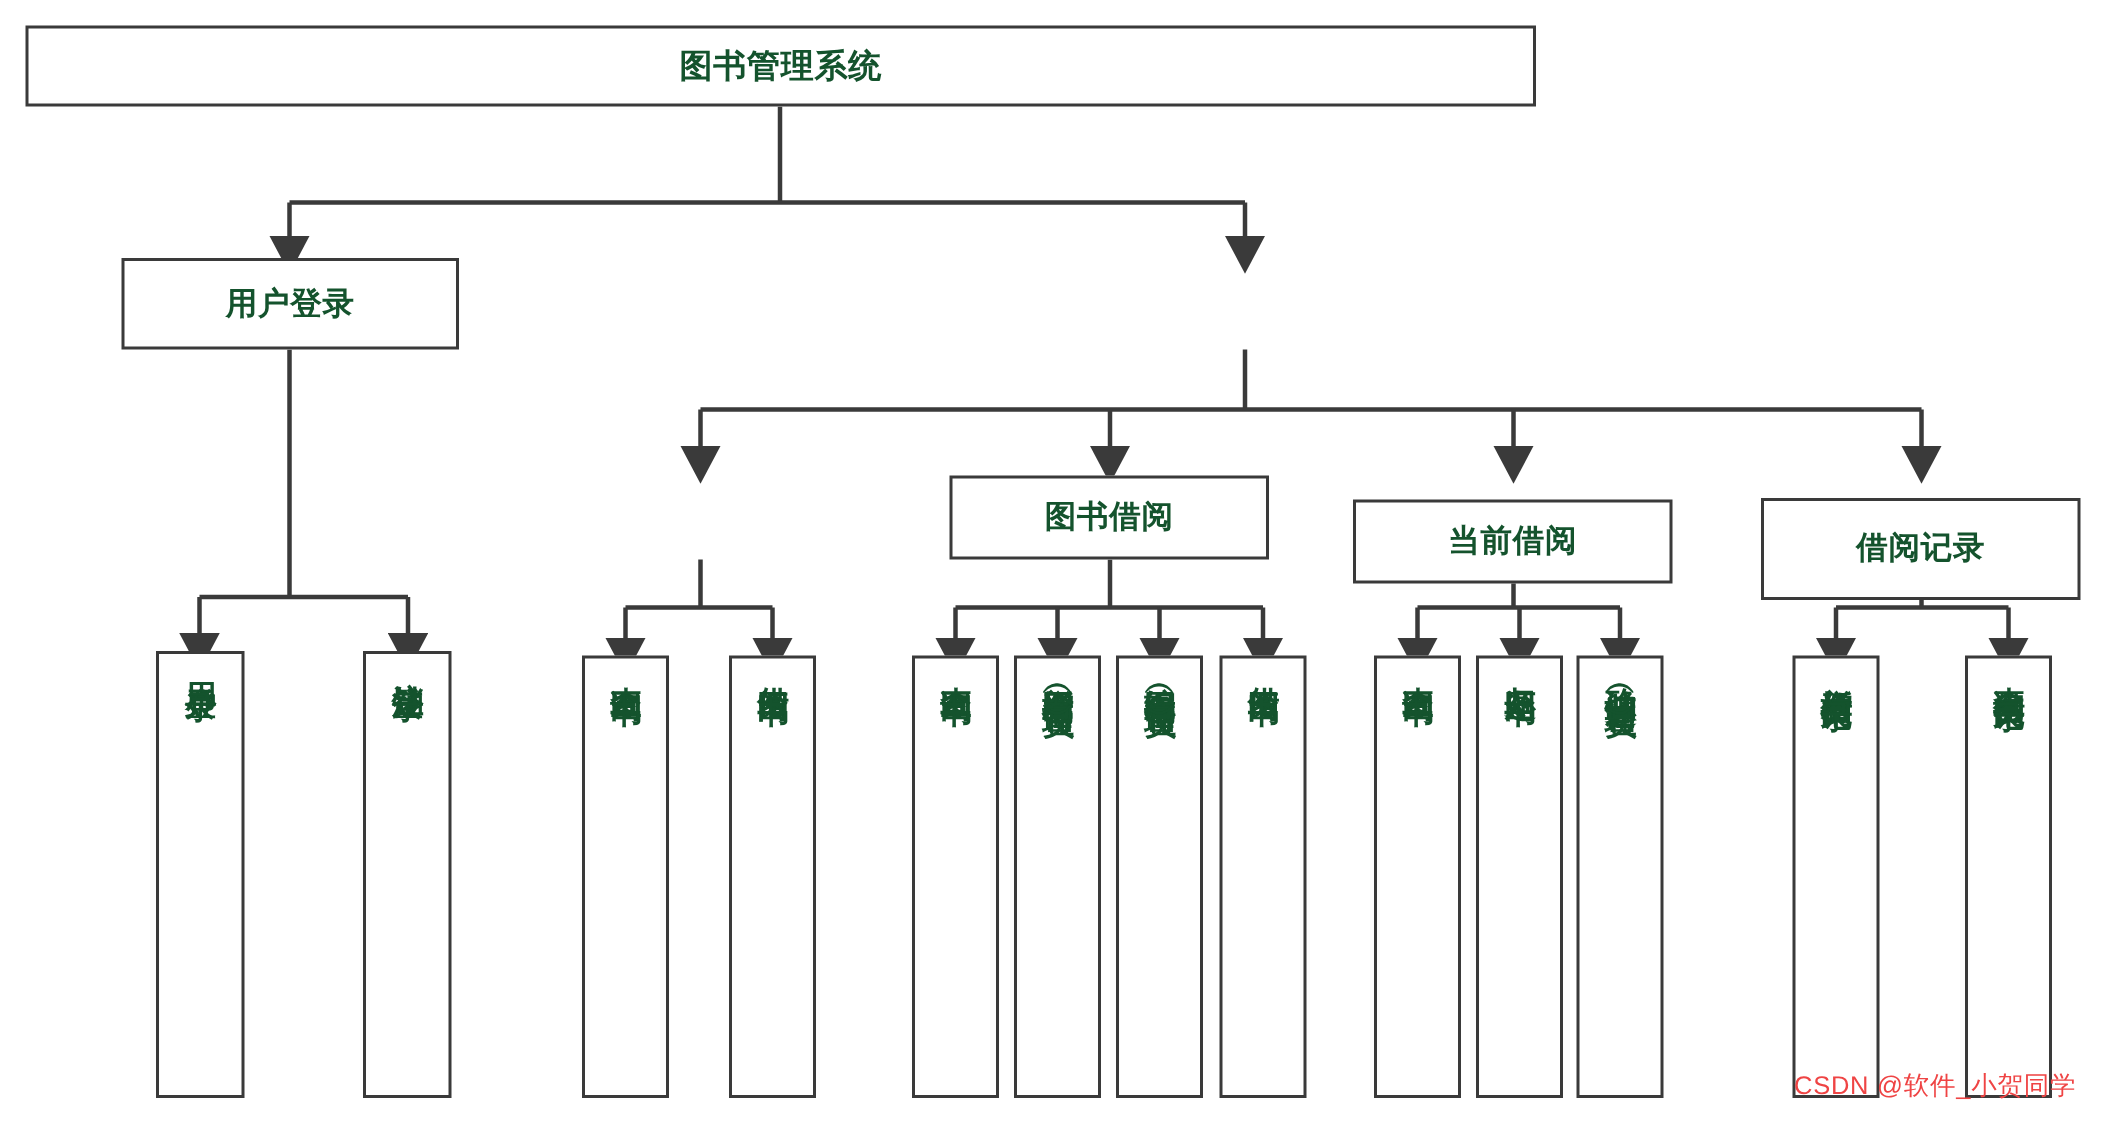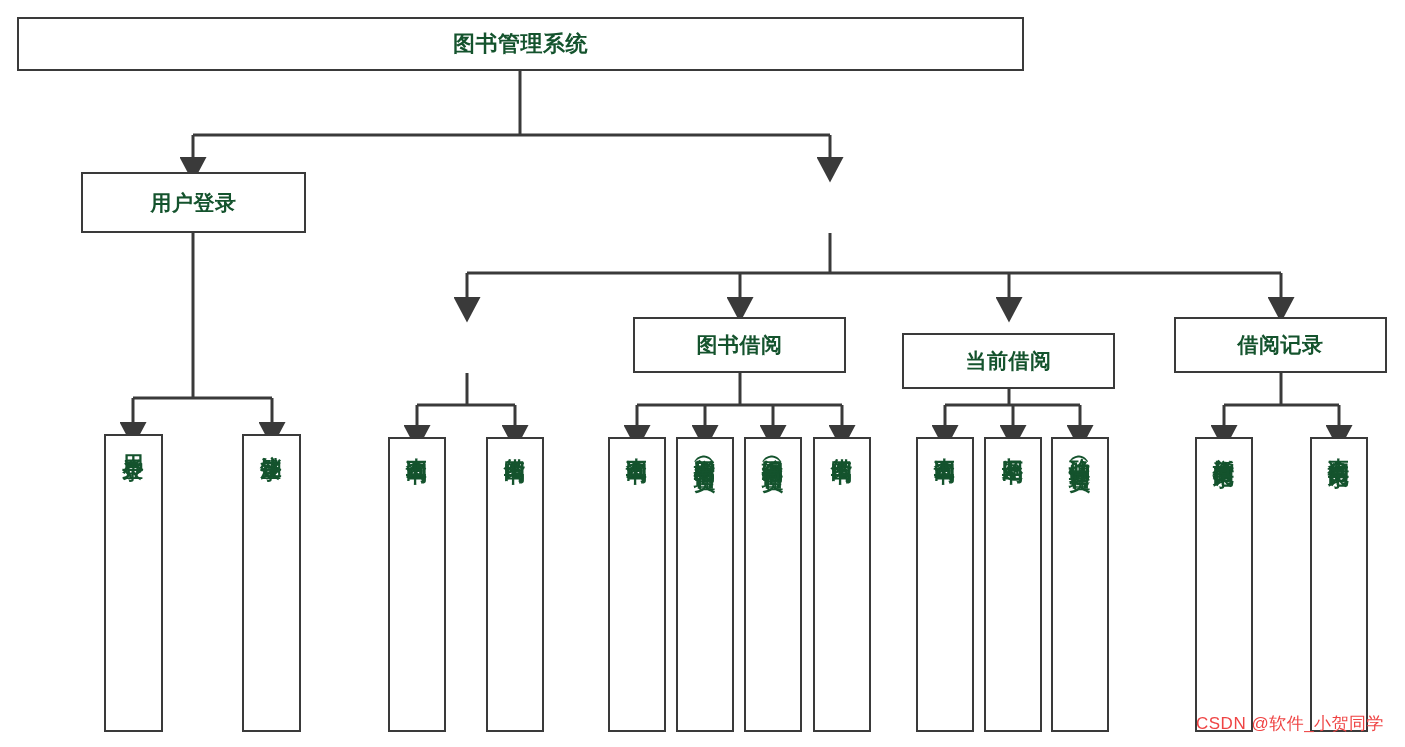--- a/index.html
+++ b/index.html
@@ -138,21 +138,21 @@
   <div class="node h" style="left:81px; top:172px; width:225px; height:61px;">
     <span class="lbl">用户登录</span>
   </div>
 
   <div class="node h" style="left:633px; top:317px; width:213px; height:56px;">
     <span class="lbl">图书借阅</span>
   </div>
   <div class="node h" style="left:902px; top:317px; width:213px; height:56px;margin-top:16px;">
     <span class="lbl">当前借阅</span>
   </div>
-  <div class="node h" style="left:1174px; top:317px; width:213px; height:56px;">
+  <div class="node h" style="left:1174px; top:332px; width:213px; height:68px;">
     <span class="lbl">借阅记录</span>
   </div>
 
   <div class="node v" style="left:104px; top:434px; width:59px; height:298px;">
     <span class="lbl">用户登录</span>
   </div>
   <div class="node v" style="left:242px; top:434px; width:59px; height:298px;">
     <span class="lbl">注销登录</span>
   </div>
 

